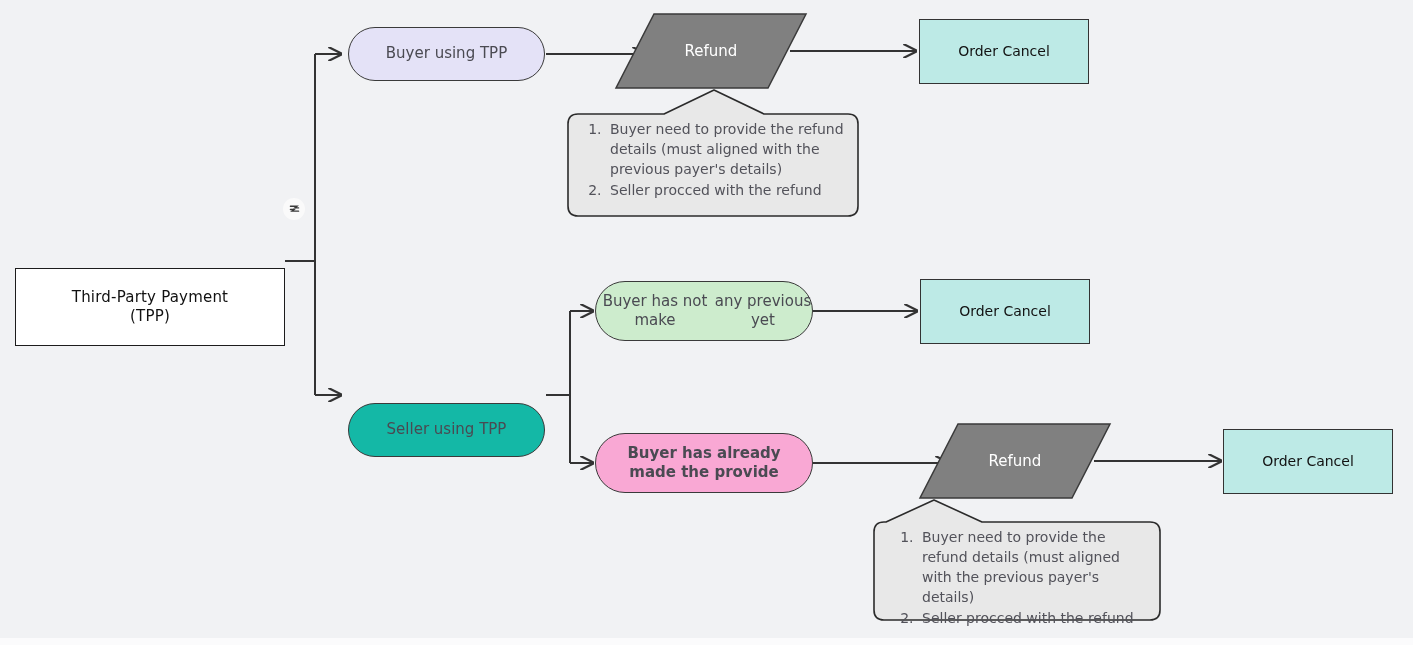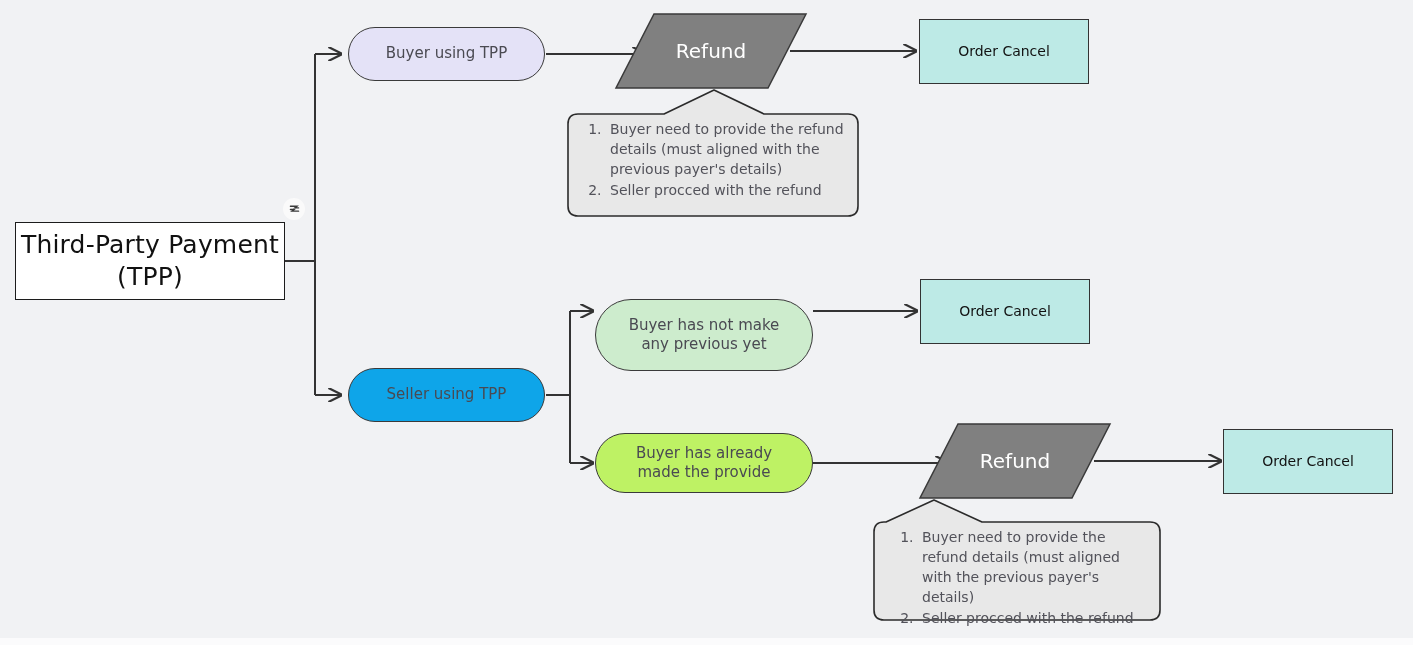--- a/index.html
+++ b/index.html
@@ -40,55 +40,56 @@
     align-items: center;
     justify-content: center;
     text-align: center;
     line-height: 1.3;
   }
   
   .root-box {
     background: #ffffff;
     border: 1.6px solid #1c1c1c;
     color: #111111;
-    font-size: 25px;
+    font-size: 15px;
     letter-spacing: 0.2px;
+    margin-top: 46px;
   }
   
   .stadium {
     border: 1.5px solid #3a3a3a;
     color: #4a4a52;
     font-size: 15px;
     justify-content: center;
   }
   .stadium.lavender { background: #e4e2f7; border-radius: 40px; }
   .stadium.green    { background: #cdeccd; border-radius: 40px; }
-  .stadium.yellow   { background: #0ea5e9; border-radius: 40px; }
-  .stadium.pink     { background: #bef264; border-radius: 40px; }
+  .stadium.yellow   { background: #14b8a6; border-radius: 40px; margin-top: 35px; }
+  .stadium.pink     { background: #f9a8d4; border-radius: 40px; font-weight: bold; }
   
   .rect-cyan {
     background: #bdeae6;
     border: 1.5px solid #333333;
     color: #111111;
     font-size: 14px;
   }
   
   .para-wrap {
     position: absolute;
   }
   .para-wrap svg { display: block; overflow: visible; }
   .para-label {
     position: absolute;
     left: 0; top: 0;
     width: 100%; height: 100%;
     display: flex;
     align-items: center;
     justify-content: center;
     color: #ffffff;
-    font-size: 20px;
+    font-size: 15px;
     pointer-events: none;
   }
   
   .callout {
     position: absolute;
   }
   .callout svg { display: block; overflow: visible; }
   .callout-text {
     position: absolute;
     color: #52525a;
@@ -199,21 +200,21 @@
         <li>Buyer need to provide the refund details (must aligned with the previous payer's details)</li>
         <li>Seller procced with the refund</li>
       </ol>
     </div>
   </div>
 
   <div class="node stadium yellow" style="left:348px; top:368px; width:197px; height:54px;">
     <span>Seller using TPP</span>
   </div>
 
-  <div class="node stadium green" style="left:595px; top:299px; width:218px; height:72px; flex-direction:column;">
+  <div class="node stadium green" style="left:595px; top:281px; width:218px; height:60px; flex-direction:row;">
     <span>Buyer has not make</span>
     <span>any previous yet</span>
   </div>
 
   <div class="node rect-cyan" style="left:920px; top:279px; width:170px; height:65px;">
     <span>Order Cancel</span>
   </div>
 
   <div class="node stadium pink" style="left:595px; top:433px; width:218px; height:60px; flex-direction:column;">
     <span>Buyer has already</span>

